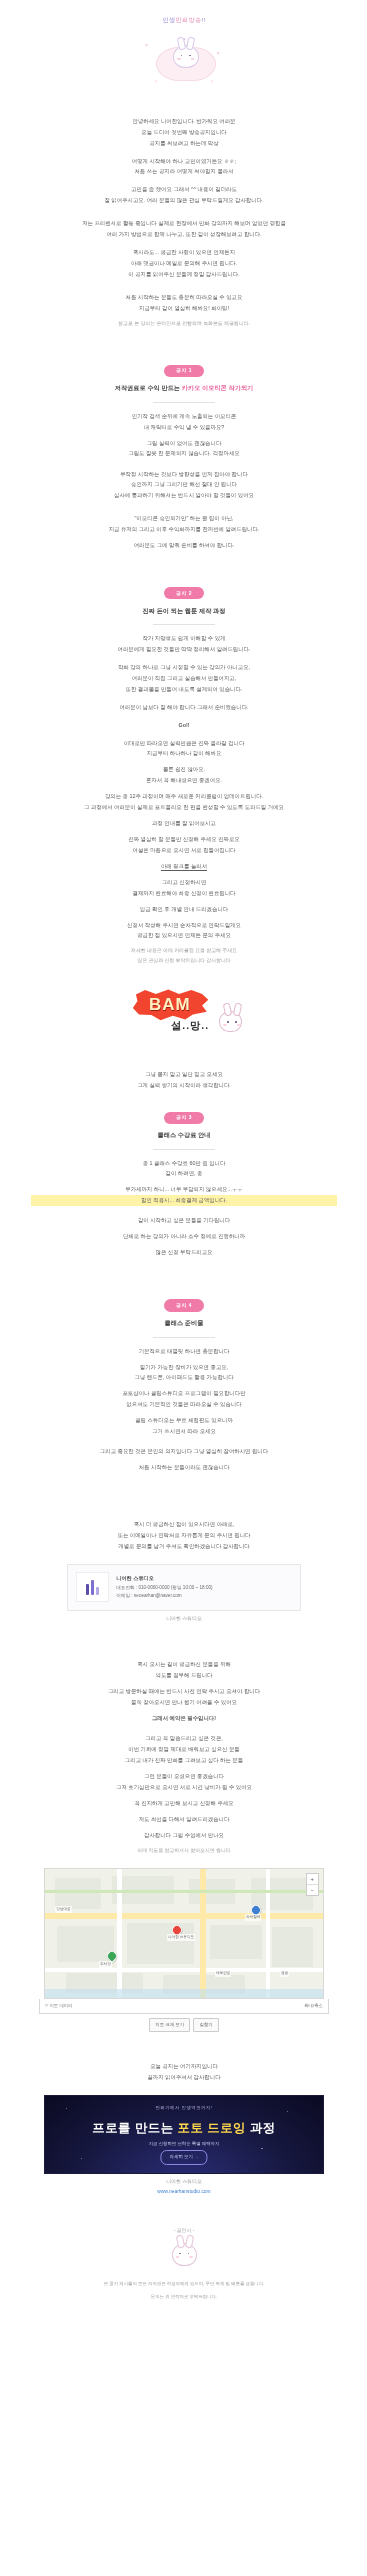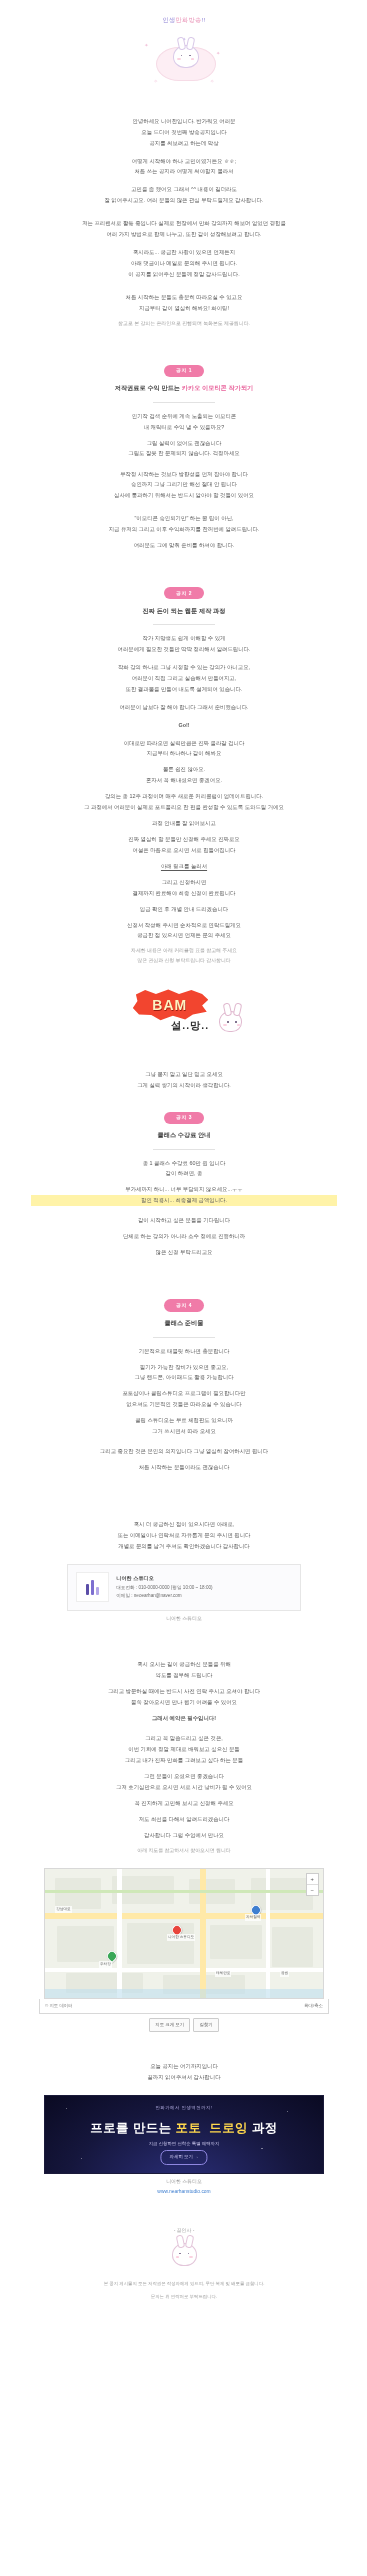--- a/index.html
+++ b/index.html
@@ -61,21 +61,21 @@
   }
   .badge.p2{background:#f07ba8;}
   .sec-head{font-size:6.2px;font-weight:bold;color:#3d3d3d;margin:5.2px 0 0;}
   .sec-head .accent{color:#e8609a;}
   .rule{width:62px;height:0.5px;background:#e2e2e2;margin:8.2px auto;}
 
   
   .bam-wrap{position:relative;width:124px;height:62px;margin:0 auto;}
   .bam{
     position:absolute;left:9.3px;top:2.1px;width:77px;height:32px;
-    background:#f2452f;color:#fff2c2;font-size:14px;font-weight:bold;
+    background:#f2452f;color:#fff2c2;font-size:17px;font-weight:bold;
     display:flex;align-items:center;justify-content:center;letter-spacing:1px;
     clip-path:polygon(6% 18%,18% 4%,32% 16%,48% 2%,62% 16%,78% 4%,92% 16%,100% 34%,92% 52%,98% 72%,80% 80%,70% 96%,54% 84%,38% 98%,26% 82%,10% 80%,2% 60%,8% 38%);
     text-shadow:0.5px 0.5px 0 #9b1c10;
   }
   .bam-sub{
     position:absolute;left:49px;top:29px;font-size:10.3px;font-weight:bold;color:#2f2f2f;
     letter-spacing:1px;text-shadow:0.5px 0.5px 0 #fff;
   }
   .bam-bunny{
     position:absolute;right:4.1px;top:24px;width:20.6px;height:19.6px;background:#fff;
@@ -130,21 +130,21 @@
   .map-btns{display:flex;gap:3.1px;justify-content:center;margin:4.1px auto 0;}
 
   
   .banner{
     width:278px;height:77px;margin:0 auto;position:relative;overflow:hidden;
     background:radial-gradient(ellipse at 50% 120%, #2b2f7a 0%, #15163c 60%, #0a0a22 100%);
     border:0.5px solid #1a1a3a;
   }
   .banner .b-top{position:absolute;top:8.2px;left:0;right:0;text-align:center;font-size:4.4px;color:#b9b4e8;letter-spacing:0.5px;}
   .banner .b-title{position:absolute;top:21.6px;left:0;right:0;text-align:center;font-size:12.4px;font-weight:bold;color:#fff;letter-spacing:0.5px;}
-  .banner .b-title .y{color:#ffd84d;font-family:Liberation Mono, monospace;}
+  .banner .b-title .y{color:#ffd84d;}
   .banner .b-sub{position:absolute;top:44px;left:0;right:0;text-align:center;font-size:4.4px;color:#cfcbf0;}
   .banner .b-cta{
     position:absolute;bottom:8.2px;left:50%;transform:translateX(-50%);
     border:0.5px solid #8f87e0;color:#dcd8ff;font-size:4.4px;padding:2.1px 8.2px;border-radius:6.2px;
   }
   .dot{position:absolute;background:#fff;border-radius:50%;opacity:.5;}
   .foot-note{font-size:4.4px;color:#9a9a9a;line-height:1.95;}
   .foot-bunny{width:23px;height:21.6px;margin:0 auto;background:#fff;border:0.8px solid #e3c6da;border-radius:50% 50% 45% 45%;position:relative;}
   .foot-bunny .ear{border-color:#e3c6da;}
   .foot-bunny .eye{background:#7a6a8a;}

